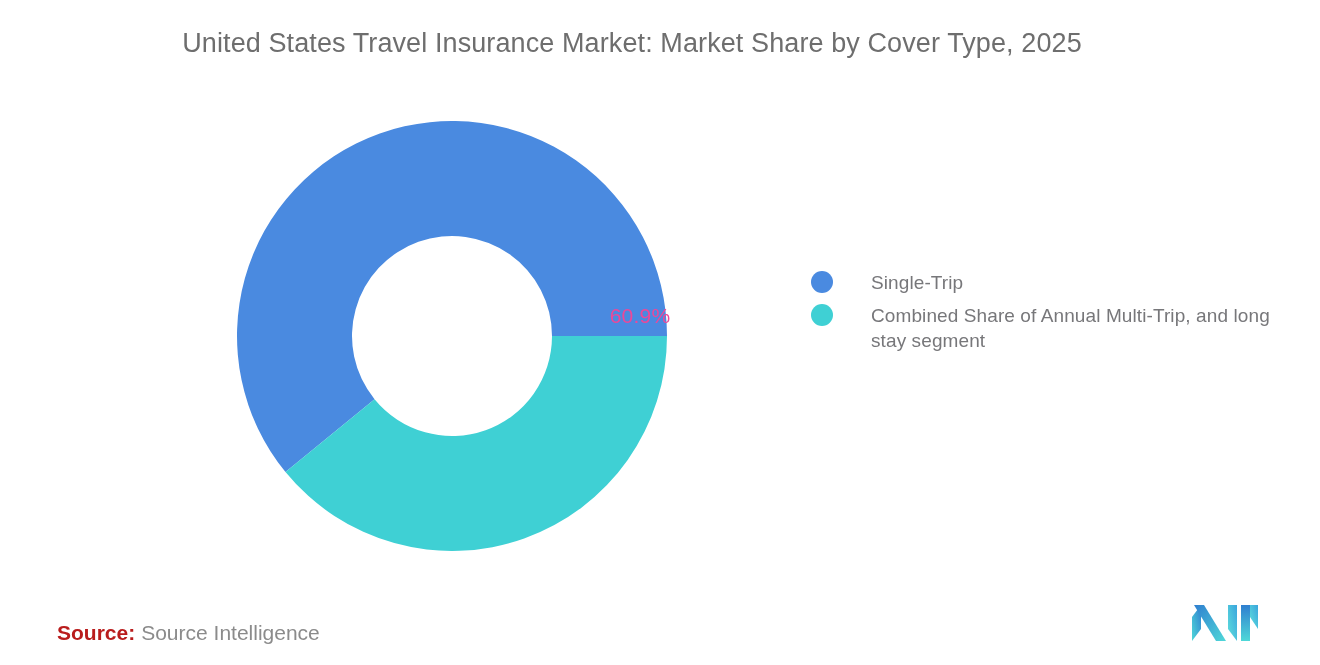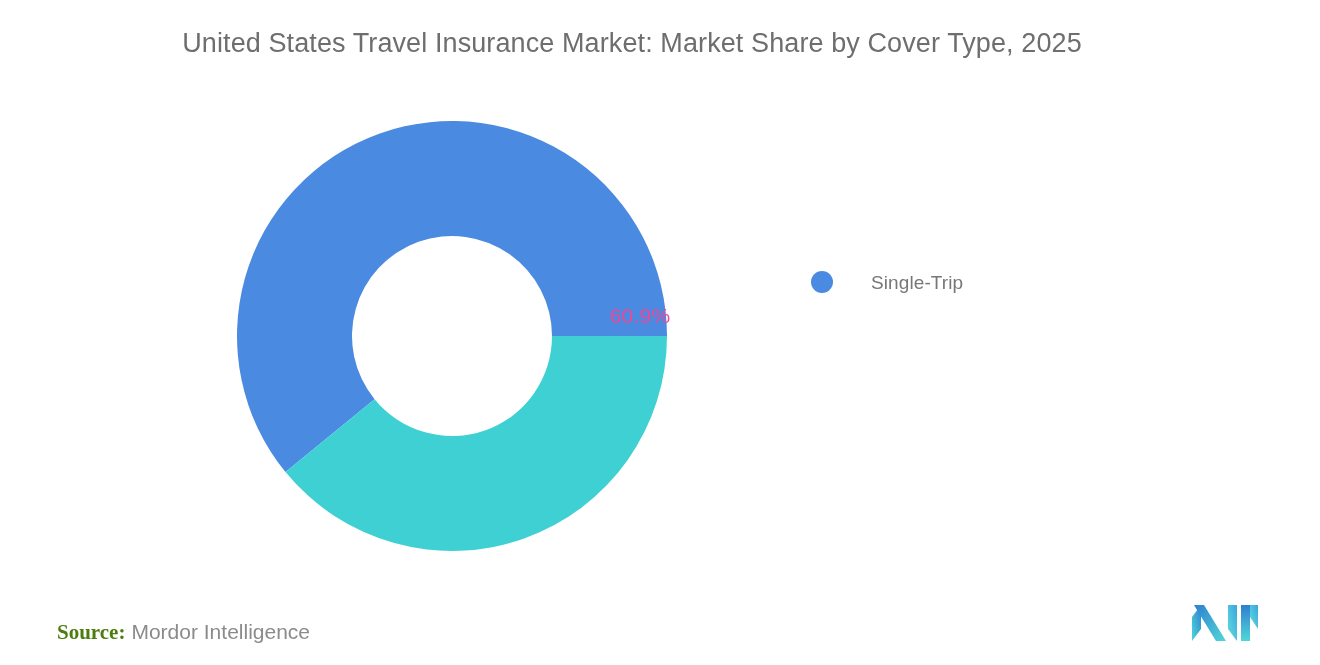--- a/index.html
+++ b/index.html
@@ -81,23 +81,22 @@
   #source-line {
     position: absolute;
     left: 57px;
     bottom: 20px;
     font-size: 21px;
     color: #8b8b8b;
     white-space: nowrap;
   }
   #source-label {
     font-weight: bold;
-    color: #4d7c0f;
+    color: #b91c1c;
     margin-right: 6px;
-    font-family: Liberation Serif, serif;
   }
 
   #brand-logo {
     position: absolute;
     right: 62px;
     bottom: 24px;
     width: 66px;
     height: 38px;
   }
 </style>
@@ -114,24 +113,28 @@
     <path id="slice-path-1" d="M 48.48184205727219 351.00258481132175 A 215 215 0 0 0 430 215.00000000000006 L 315 215.00000000000003 A 100 100 0 0 1 137.54969398012662 278.25701619131246 Z" fill="#3fd0d4"></path>
   </svg>
   <div id="slice-label-0">60.9%</div>
 </div>
 
 <div id="legend">
   <div class="legend-row">
     <span class="legend-swatch" id="sw0" style="background: rgb(74, 138, 224);"></span>
     <span class="legend-label">Single-Trip</span>
   </div>
+  <div class="legend-row">
+    <span class="legend-swatch" id="sw1" style="background: rgb(63, 208, 212);"></span>
+    <span class="legend-label">Combined Share of Annual Multi-Trip, and long stay segment</span>
+  </div>
 </div>
 
 <div id="source-line">
-  <span id="source-label">Source:</span><span id="source-value">Mordor Intelligence</span>
+  <span id="source-label">Source:</span><span id="source-value">Source Intelligence</span>
 </div>
 
 <div id="brand-logo">
   <svg width="66" height="38" viewBox="0 0 66 38">
     <defs>
       <linearGradient id="lgA" x1="0" y1="1" x2="1" y2="0">
         <stop offset="0%" stop-color="#4fd8d8"></stop>
         <stop offset="100%" stop-color="#2f7fd0"></stop>
       </linearGradient>
       <linearGradient id="lgB" x1="0" y1="0" x2="1" y2="1">

